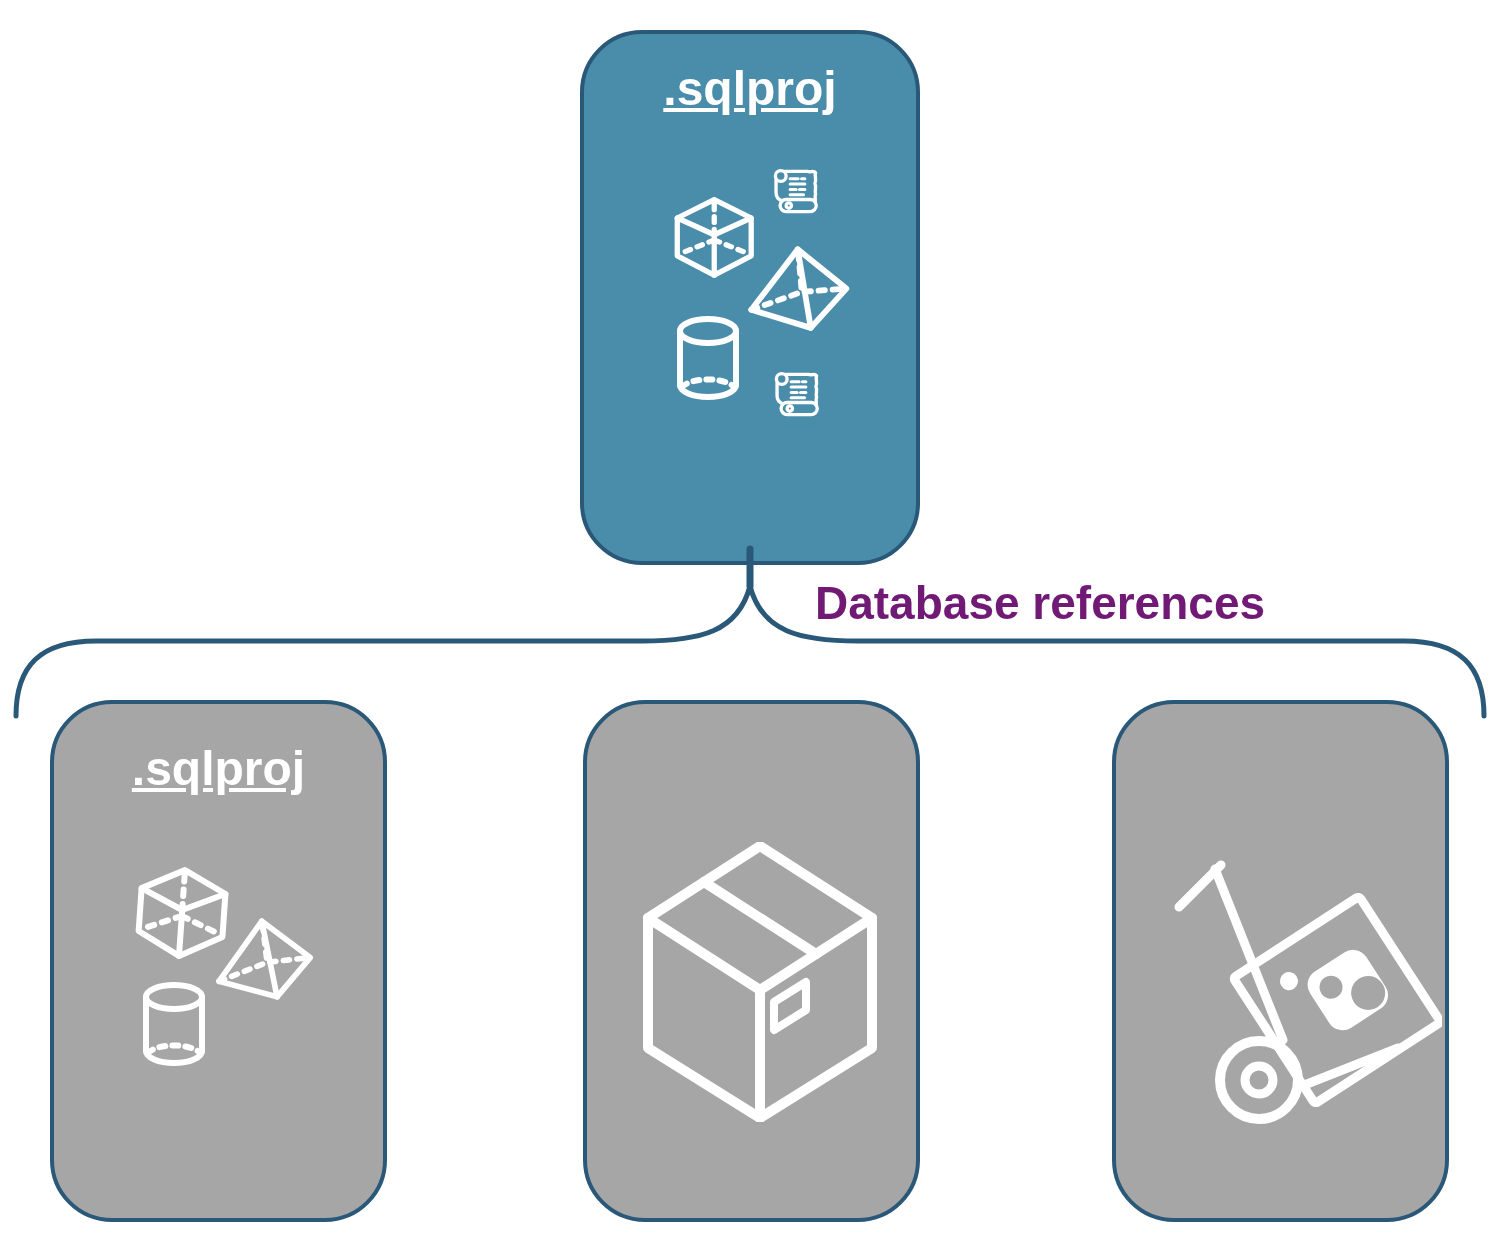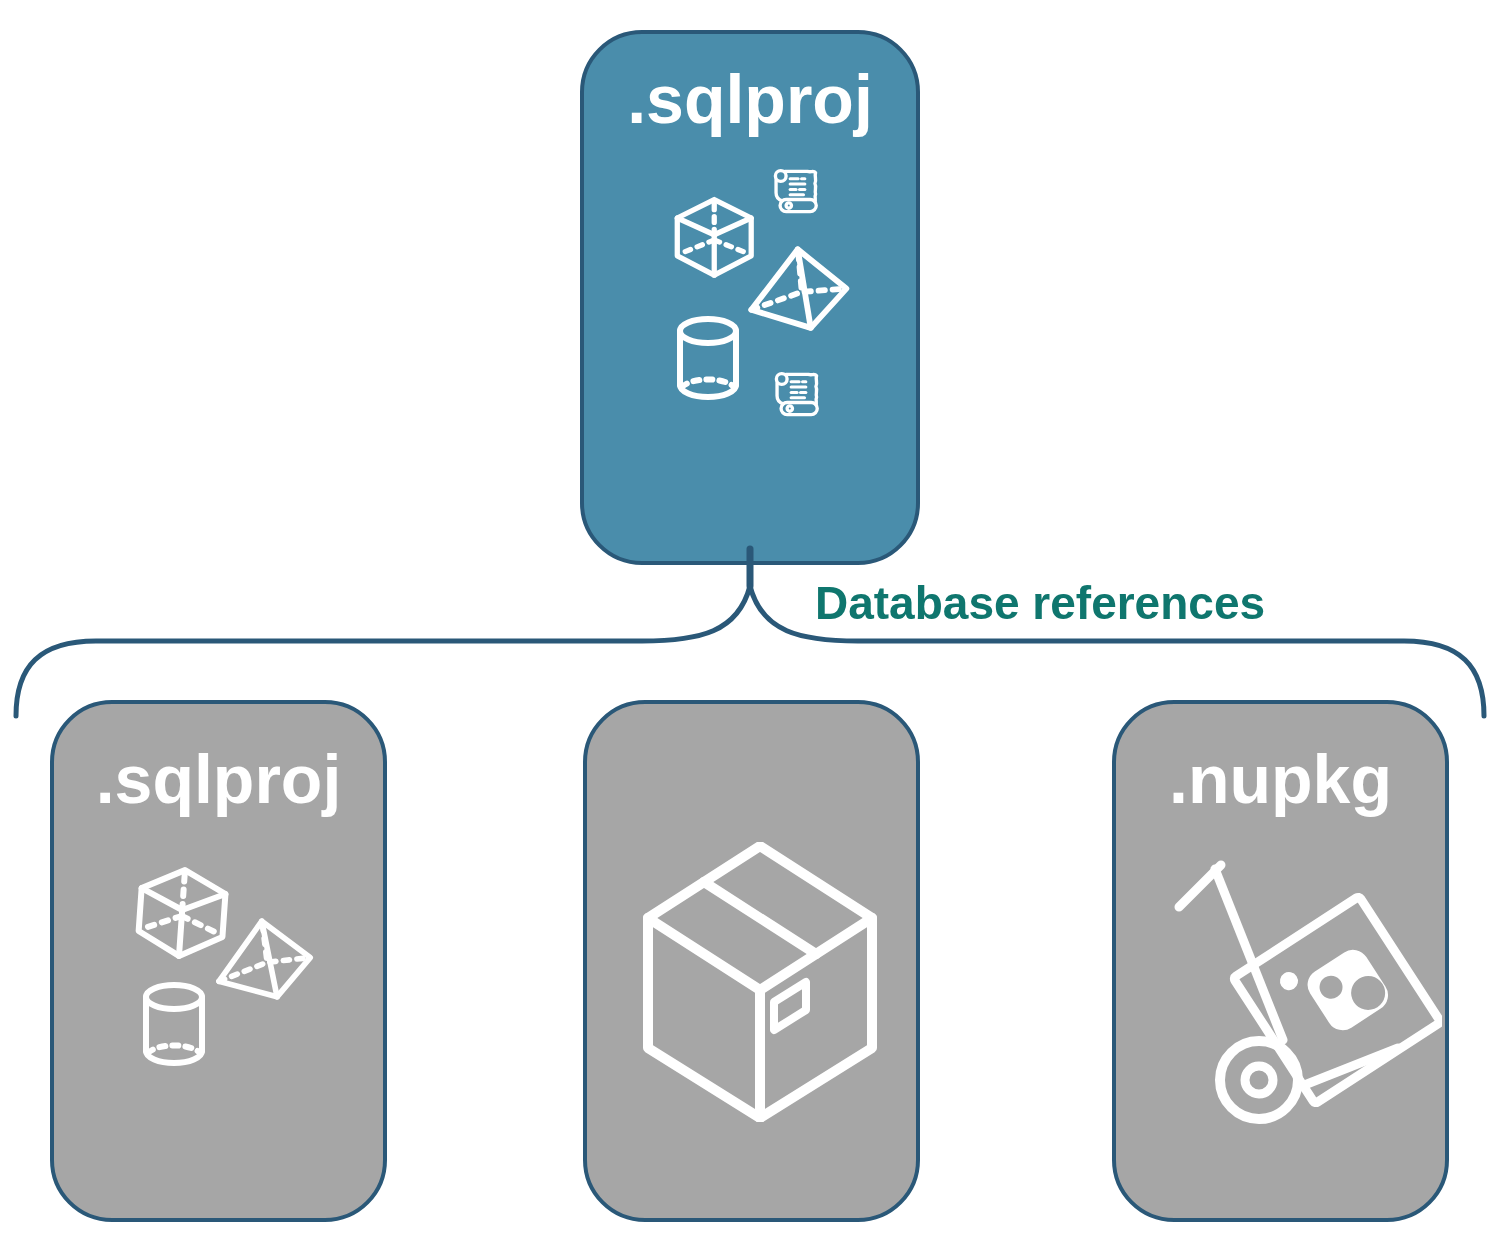--- a/index.html
+++ b/index.html
@@ -10,29 +10,29 @@
   .node{
     position:absolute;box-sizing:border-box;
     border:4px solid #2a5878;border-radius:62px;text-align:center;
   }
   .node-root{left:580px;top:30px;width:340px;height:535px;background:#4a8dab;}
   .node-child{top:700px;width:337px;height:522px;background:#a6a6a6;}
   .node-c1{left:50px;}
   .node-c2{left:583px;}
   .node-c3{left:1112px;}
   .node-title{
-    display:block;color:#ffffff;font-weight:bold;font-size:68px;line-height:1.05;
-    margin-top:30px;letter-spacing:0px;
+    display:block;color:#ffffff;font-weight:bold;font-size:48px;line-height:1.05;
+    margin-top:30px;letter-spacing:0px;text-decoration:underline;
   }
   .node-child .node-title{margin-top:40px;}
   .icon-svg{position:absolute;}
   .brace-overlay{position:absolute;left:0;top:0;width:1500px;height:1250px;pointer-events:none;}
   .edge-label{
     position:absolute;left:815px;top:576px;
-    color:#0f766e;font-weight:bold;font-size:46px;white-space:nowrap;
+    color:#701a75;font-weight:bold;font-size:46px;white-space:nowrap;
   }
 </style>
 </head>
 <body>
 
 <div class="canvas">
 
   <svg width="0" height="0" style="position:absolute" aria-hidden="true">
     <defs>
       <g id="cube-shape" fill="none" stroke="#ffffff" stroke-width="6" stroke-linecap="round" stroke-linejoin="round">
@@ -114,21 +114,20 @@
         <path d="M118,4 L230,76 L230,206 L118,276 L6,206 L6,76 Z"></path>
         <path d="M6,76 L118,148 L230,76"></path>
         <path d="M118,148 L118,276"></path>
         <path d="M62,40 L174,112"></path>
         <polygon points="132,160 164,140 164,168 132,188" stroke-width="8"></polygon>
       </g>
     </svg>
   </div>
 
   <div class="node node-child node-c3">
-    <span class="node-title">.nupkg</span>
     <svg class="icon-svg" style="left:16px;top:148px" width="310" height="340" viewBox="0 0 310 340">
       <g fill="none" stroke="#ffffff" stroke-linecap="round" stroke-linejoin="round">
         <path d="M47,55 L89,13" stroke-width="9"></path>
         <path d="M83,17 L151,188" stroke-width="9"></path>
         <circle cx="127" cy="228" r="39" stroke-width="10"></circle>
         <circle cx="127" cy="228" r="14" stroke-width="9"></circle>
         <path d="M175,232 L266,196" stroke-width="9"></path>
         <g transform="rotate(-33 205 148)">
           <rect x="130" y="73" width="150" height="150" rx="3" stroke-width="9"></rect>
           <rect x="186" y="112" width="67" height="67" rx="16" fill="#ffffff" stroke="none"></rect>

